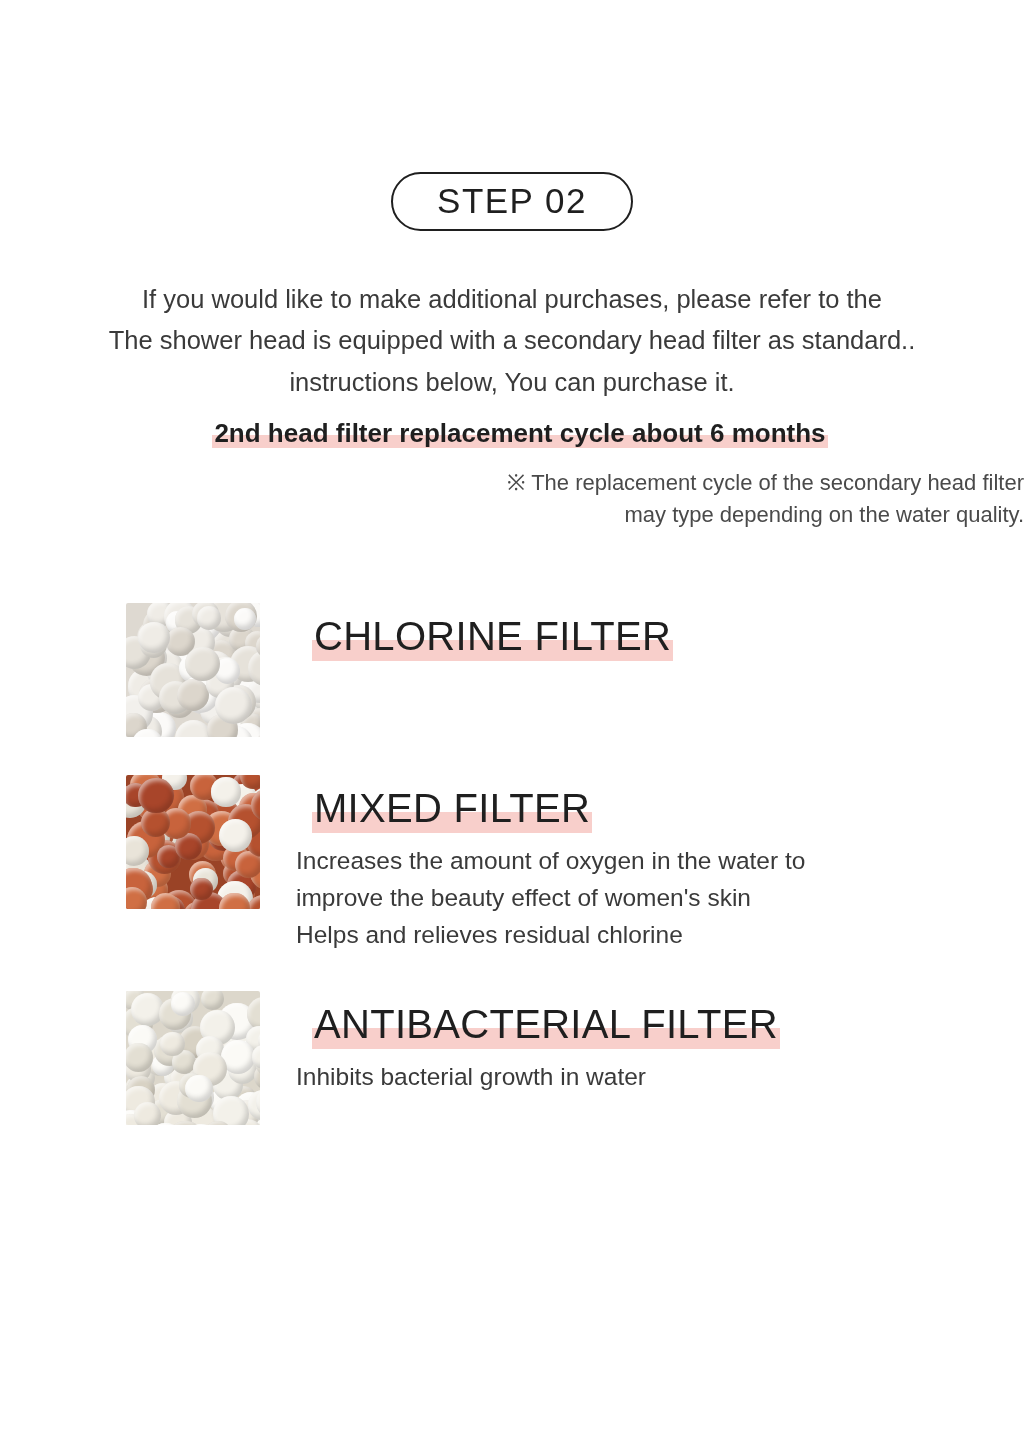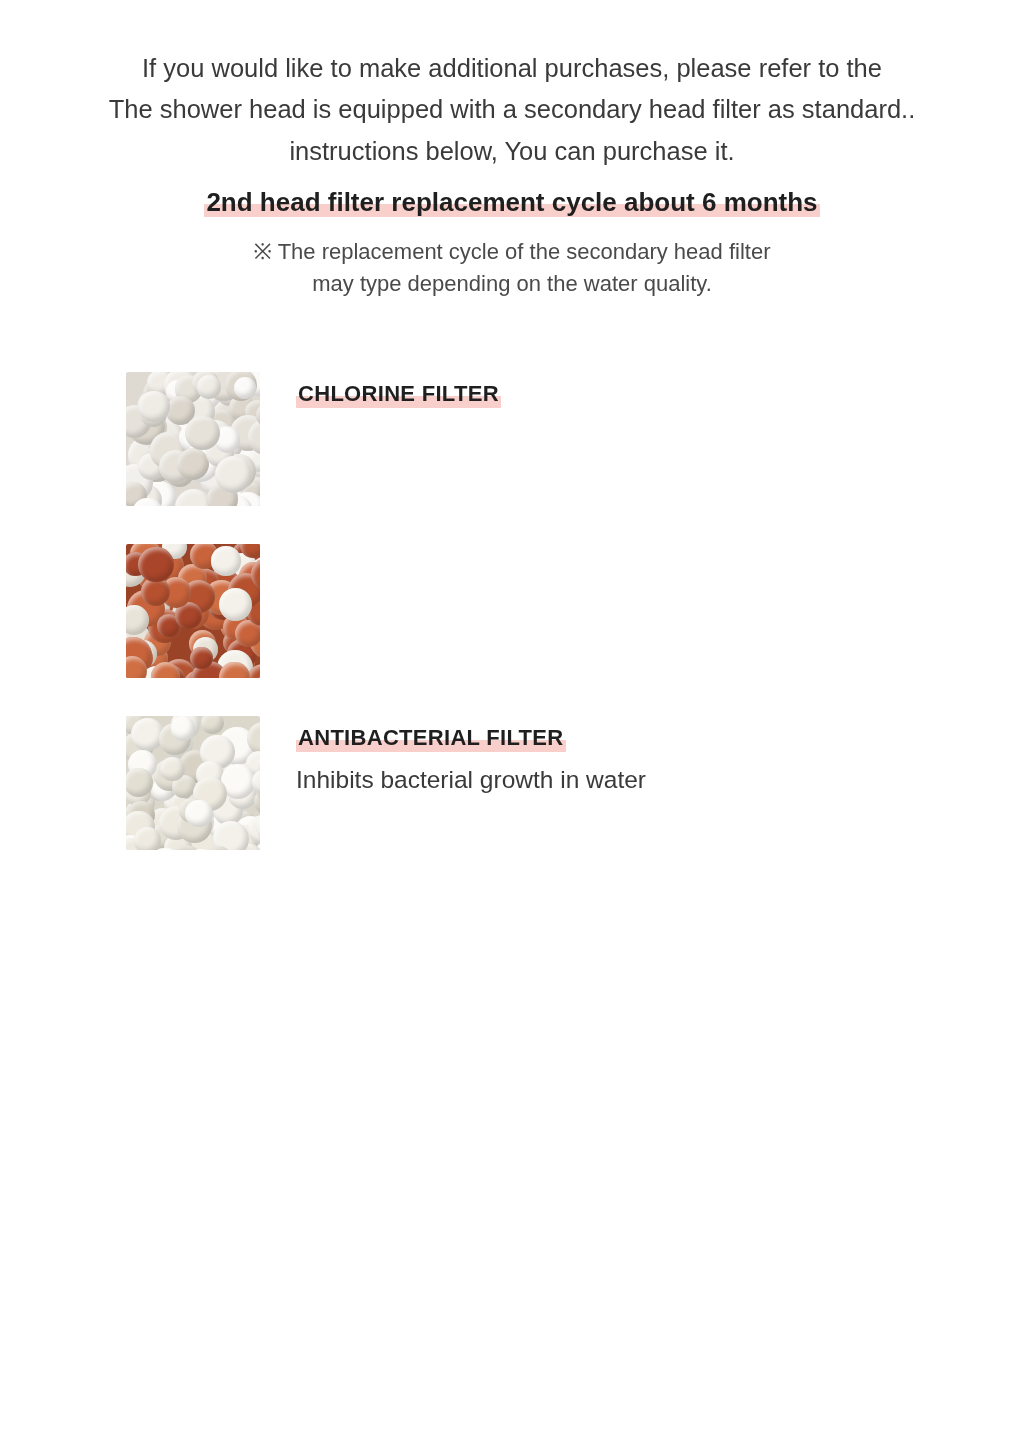--- a/index.html
+++ b/index.html
@@ -74,24 +74,25 @@
     text-align: center;
     margin-top: 12px;
     font-size: 26px;
     font-weight: 600;
     color: #1f1f1f;
     line-height: 1.4;
   }
   .hl {
     background: linear-gradient(to top, #f8cfcb 0 42%, rgba(255,255,255,0) 42%);
     padding: 0 2px;
+    margin-left: 16px;
   }
 
   .note {
-    text-align: center;
+    text-align: right;
     margin-top: 16px;
     font-size: 22px;
     line-height: 1.45;
     color: #4a4a4a;
     font-weight: 300;
   }
   .note div { white-space: nowrap; }
 
   
   .filters {
@@ -120,41 +121,44 @@
     position: absolute;
     border-radius: 50%;
     display: block;
   }
 
   .filter-text {
     padding-left: 36px;
     padding-top: 8px;
   }
   .filter-name {
-    font-size: 22px;
+    font-size: 40px;
     letter-spacing: 0.3px;
     color: #1f1f1f;
-    font-weight: 700;
+    font-weight: 400;
     display: inline-block;
     line-height: 1.25;
   }
   .filter-desc {
     margin-top: 10px;
     font-size: 24.5px;
     line-height: 1.5;
     color: #3a3a3a;
     font-weight: 300;
   }
   .filter-desc div { white-space: nowrap; }
 </style>
 </head>
 <body>
 
 <div class="page">
 
+  <div class="step-pill-wrap">
+    <div class="step-pill">STEP 02</div>
+  </div>
 
 
   <div class="intro">
     <div>If you would like to make additional purchases, please refer to the</div>
     <div>The shower head is equipped with a secondary head filter as standard..</div>
     <div>instructions below, You can purchase it.</div>
   </div>
 
   <div class="cycle-line">
     <span class="hl">2nd head filter replacement cycle about 6 months</span>
@@ -361,20 +365,28 @@
             <i style="width: 32.4989px; height: 32.4989px; left: 120.731px; top: 119.929px; background: rgb(181, 81, 47); box-shadow: rgba(0, 0, 0, 0.16) -3px -4px 5px inset, rgba(255, 255, 255, 0.55) 2px 3px 4px inset;"></i>
             <i style="width: 30.6006px; height: 30.6006px; left: 92.9732px; top: 117.746px; background: rgb(208, 111, 68); box-shadow: rgba(0, 0, 0, 0.16) -3px -4px 5px inset, rgba(255, 255, 255, 0.55) 2px 3px 4px inset;"></i>
             <i style="width: 29.9823px; height: 29.9823px; left: -6.61182px; top: 61.0702px; background: rgb(233, 228, 217); box-shadow: rgba(0, 0, 0, 0.16) -3px -4px 5px inset, rgba(255, 255, 255, 0.55) 2px 3px 4px inset;"></i>
             <i style="width: 33.0548px; height: 33.0548px; left: 92.791px; top: 43.4401px; background: rgb(244, 241, 234); box-shadow: rgba(0, 0, 0, 0.16) -3px -4px 5px inset, rgba(255, 255, 255, 0.55) 2px 3px 4px inset;"></i>
             <i style="width: 32.0214px; height: 32.0214px; left: 125.409px; top: 14.0311px; background: rgb(181, 81, 47); box-shadow: rgba(0, 0, 0, 0.16) -3px -4px 5px inset, rgba(255, 255, 255, 0.55) 2px 3px 4px inset;"></i>
             <i style="width: 29.2124px; height: 29.2124px; left: 85.4541px; top: 2.26327px; background: rgb(244, 241, 234); box-shadow: rgba(0, 0, 0, 0.16) -3px -4px 5px inset, rgba(255, 255, 255, 0.55) 2px 3px 4px inset;"></i>
             <i style="width: 29.0769px; height: 29.0769px; left: 24.6845px; top: 117.934px; background: rgb(208, 111, 68); box-shadow: rgba(0, 0, 0, 0.16) -3px -4px 5px inset, rgba(255, 255, 255, 0.55) 2px 3px 4px inset;"></i>
             <i style="width: 35.1915px; height: 35.1915px; left: 12.4391px; top: 3.24638px; background: rgb(168, 69, 42); box-shadow: rgba(0, 0, 0, 0.16) -3px -4px 5px inset, rgba(255, 255, 255, 0.55) 2px 3px 4px inset;"></i>
           </div>
       </div>
+      <div class="filter-text">
+        <div class="filter-name hl">MIXED FILTER</div>
+        <div class="filter-desc">
+          <div>Increases the amount of oxygen in the water to</div>
+          <div>improve the beauty effect of women's skin</div>
+          <div>Helps and relieves residual chlorine</div>
+        </div>
+      </div>
     </div>
 
     <div class="filter-row">
       <div class="thumb" style="background: rgb(220, 215, 203);">
         <div class="beads" id="beads-2">
             <i style="width: 24.7192px; height: 24.7192px; left: 37.955px; top: 72.998px; background: rgb(243, 241, 234); box-shadow: rgba(0, 0, 0, 0.16) -3px -4px 5px inset, rgba(255, 255, 255, 0.55) 2px 3px 4px inset;"></i>
             <i style="width: 23.8518px; height: 23.8518px; left: 27.2749px; top: 130.771px; background: rgb(243, 241, 234); box-shadow: rgba(0, 0, 0, 0.16) -3px -4px 5px inset, rgba(255, 255, 255, 0.55) 2px 3px 4px inset;"></i>
             <i style="width: 22.9524px; height: 22.9524px; left: -3.00427px; top: -3.62221px; background: rgb(227, 223, 211); box-shadow: rgba(0, 0, 0, 0.16) -3px -4px 5px inset, rgba(255, 255, 255, 0.55) 2px 3px 4px inset;"></i>
             <i style="width: 27.293px; height: 27.293px; left: 82.0156px; top: 49.2045px; background: rgb(227, 223, 211); box-shadow: rgba(0, 0, 0, 0.16) -3px -4px 5px inset, rgba(255, 255, 255, 0.55) 2px 3px 4px inset;"></i>
             <i style="width: 36.1689px; height: 36.1689px; left: 130.234px; top: 1.00337px; background: rgb(251, 250, 246); box-shadow: rgba(0, 0, 0, 0.16) -3px -4px 5px inset, rgba(255, 255, 255, 0.55) 2px 3px 4px inset;"></i>

